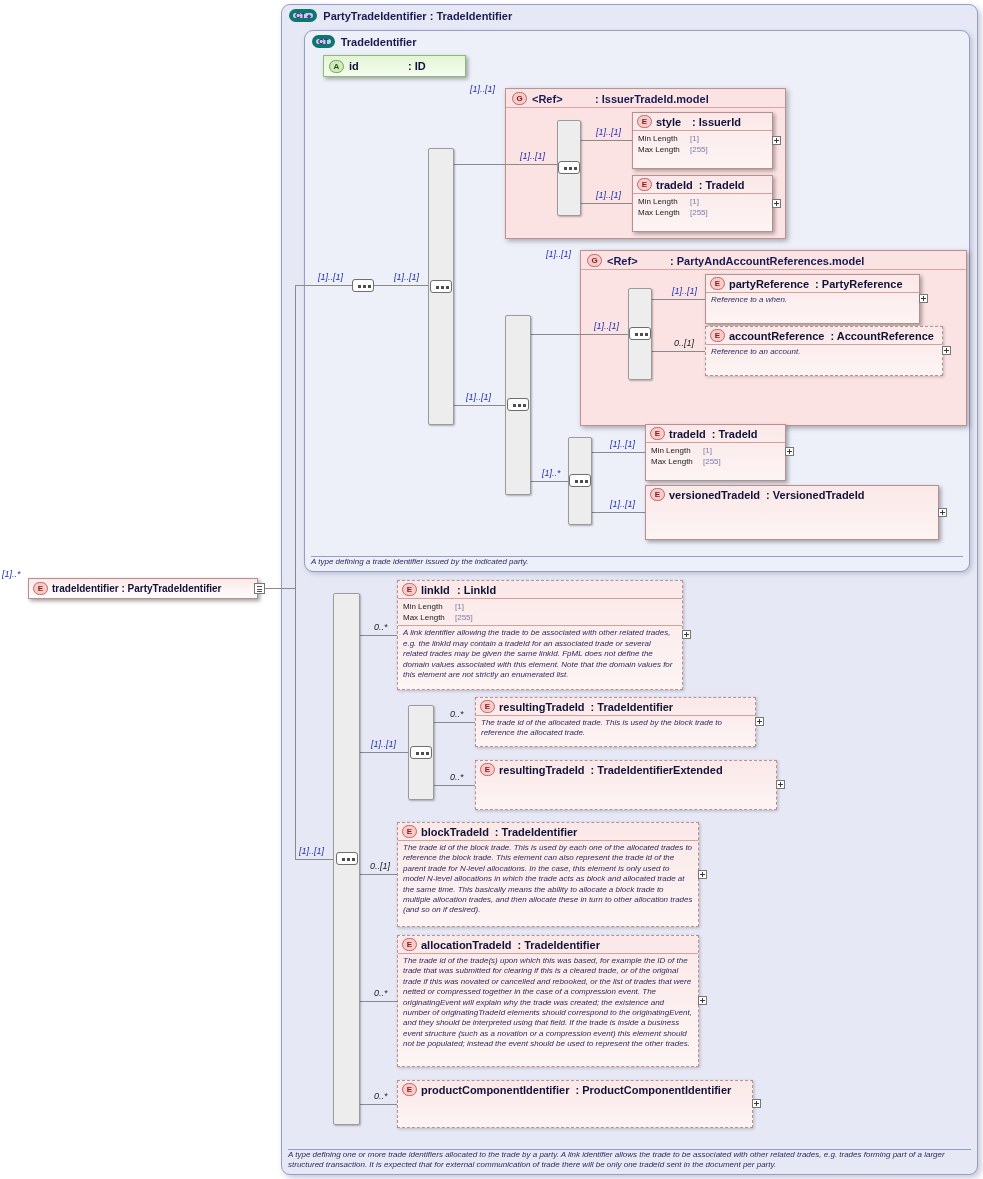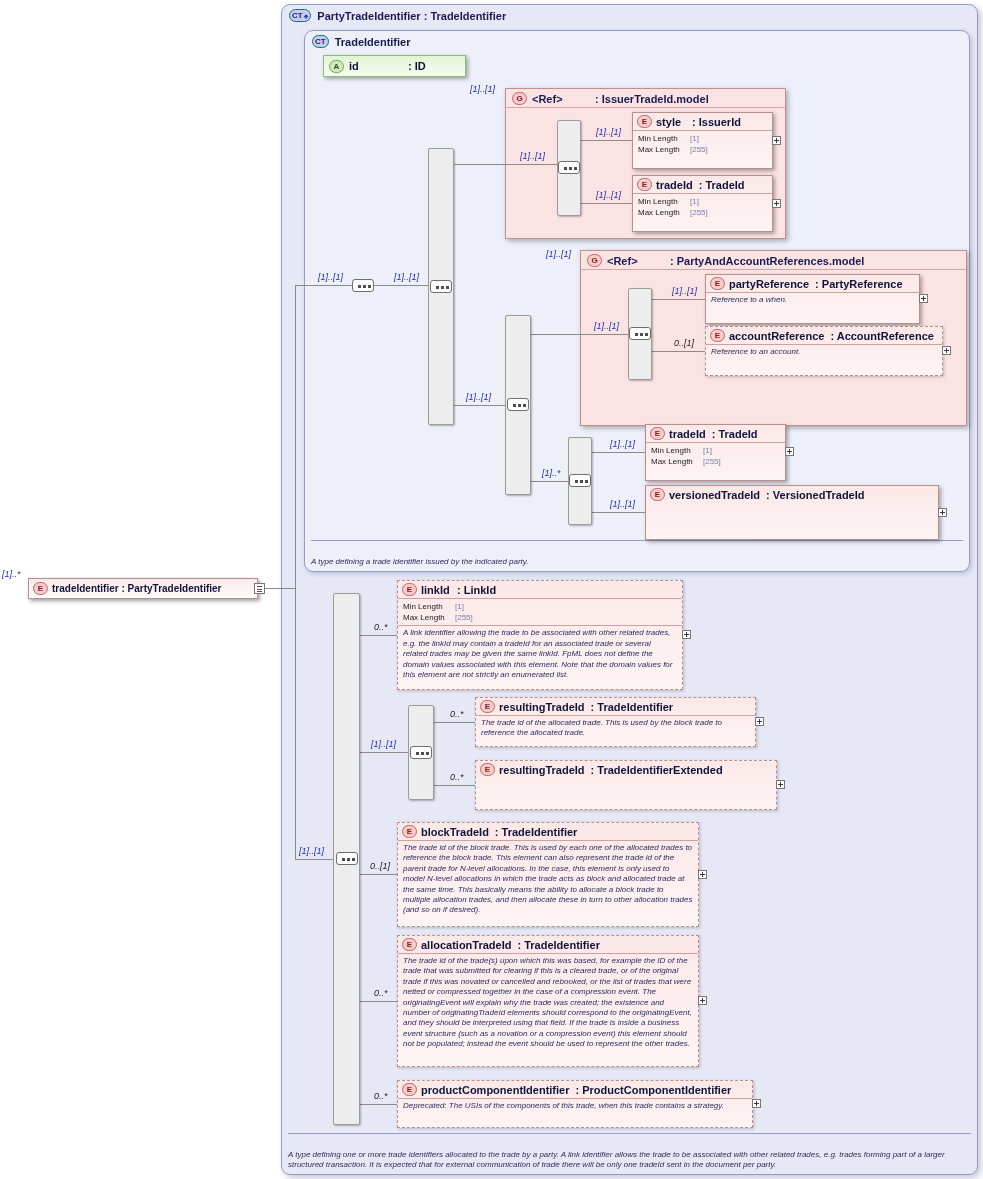--- a/index.html
+++ b/index.html
@@ -6,25 +6,25 @@
   #canvas{position:relative;width:983px;height:1179px;background:#fff;
     font-family:"Liberation Sans","DejaVu Sans",sans-serif;overflow:hidden}
   #canvas *{box-sizing:border-box}
 
   .ctbox{position:absolute;border:1px solid #959dc4;border-radius:9px;box-shadow:3px 3px 6px rgba(70,70,120,.3)}
   .outer{background:#e6e9f5}
   .inner{background:#edeff9;box-shadow:2px 2px 5px rgba(70,70,120,.25)}
   .ct-head{position:absolute;left:7px;top:4px;display:flex;align-items:center;gap:6px;
     font-size:11px;font-weight:bold;color:#1a1a52;white-space:nowrap}
   .ct-foot{position:absolute;left:6px;right:6px;bottom:3px;border-top:1px solid #959dc4;
-    padding-top:16px;font-size:8px;font-style:italic;color:#2c2c5e;line-height:1.32}
+    padding-top:0;font-size:8px;font-style:italic;color:#2c2c5e;line-height:1.32}
 
   .badge{display:inline-flex;align-items:center;justify-content:center;min-width:15px;height:13px;
     padding:0 2px;border-radius:7px;font-size:8px;font-weight:bold;flex:none}
-  .b-ct{background:#c6cbf1;border:1px solid #0f766e;color:#222460}
+  .b-ct{background:#c6cbf1;border:4px solid #0f766e;color:#222460}
   .b-e,.b-g{background:#f8caca;border:1px solid #bf6868;color:#7c1d1d}
   .b-a{background:#cfeabb;border:1px solid #72a559;color:#2c551c}
   .dmd{font-size:6px;color:#3a41a8;margin-left:1px;line-height:1}
 
   .grp{position:absolute;background:#fbe3e3;border:1px solid #c28f8f;box-shadow:2px 2px 5px rgba(0,0,0,.3)}
   .grp-head{display:flex;align-items:center;gap:5px;padding:3px 6px 2px;font-size:11px;font-weight:bold;
     color:#1a1a52;border-bottom:1px solid #d4a6a6;white-space:nowrap}
   .grp-foot{position:absolute;left:0;right:0;bottom:0;border-top:1px solid #d4a6a6;
     padding:2px 6px 3px;font-size:8px;font-style:italic;color:#2c2c5e;line-height:1.32}
 
@@ -304,21 +304,20 @@
     <div class="desc">The trade id of the trade(s) upon which this was based, for example the ID of the trade that was submitted for clearing if this is a cleared trade, or of the original trade if this was novated or cancelled and rebooked, or the list of trades that were netted or compressed together in the case of a compression event. The originatingEvent will explain why the trade was created; the existence and number of originatingTradeId elements should correspond to the originatingEvent, and they should be interpreted using that field. If the trade is inside a business event structure (such as a novation or a compression event) this element should not be populated; instead the event should be used to represent the other trades.</div>
   </div>
   <div class="plus" style="left:698px;top:996px"></div>
 
   <div class="el dashed" style="left:397px;top:1080px;width:356px;height:48px">
     <div class="el-head">
       <span class="badge b-e">E</span>
       <span class="nm">productComponentIdentifier</span>
       <span class="tp">: ProductComponentIdentifier</span>
     </div>
-    <div class="desc">Deprecated: The USIs of the components of this trade, when this trade contains a strategy.</div>
   </div>
   <div class="plus" style="left:752px;top:1099px"></div>
 
   <span class="card" style="left:2px;top:569px">[1]..*</span>
   <span class="card" style="left:318px;top:272px">[1]..[1]</span>
   <span class="card" style="left:394px;top:272px">[1]..[1]</span>
   <span class="card" style="left:470px;top:84px">[1]..[1]</span>
   <span class="card" style="left:520px;top:151px">[1]..[1]</span>
   <span class="card" style="left:596px;top:127px">[1]..[1]</span>
   <span class="card" style="left:596px;top:190px">[1]..[1]</span>

